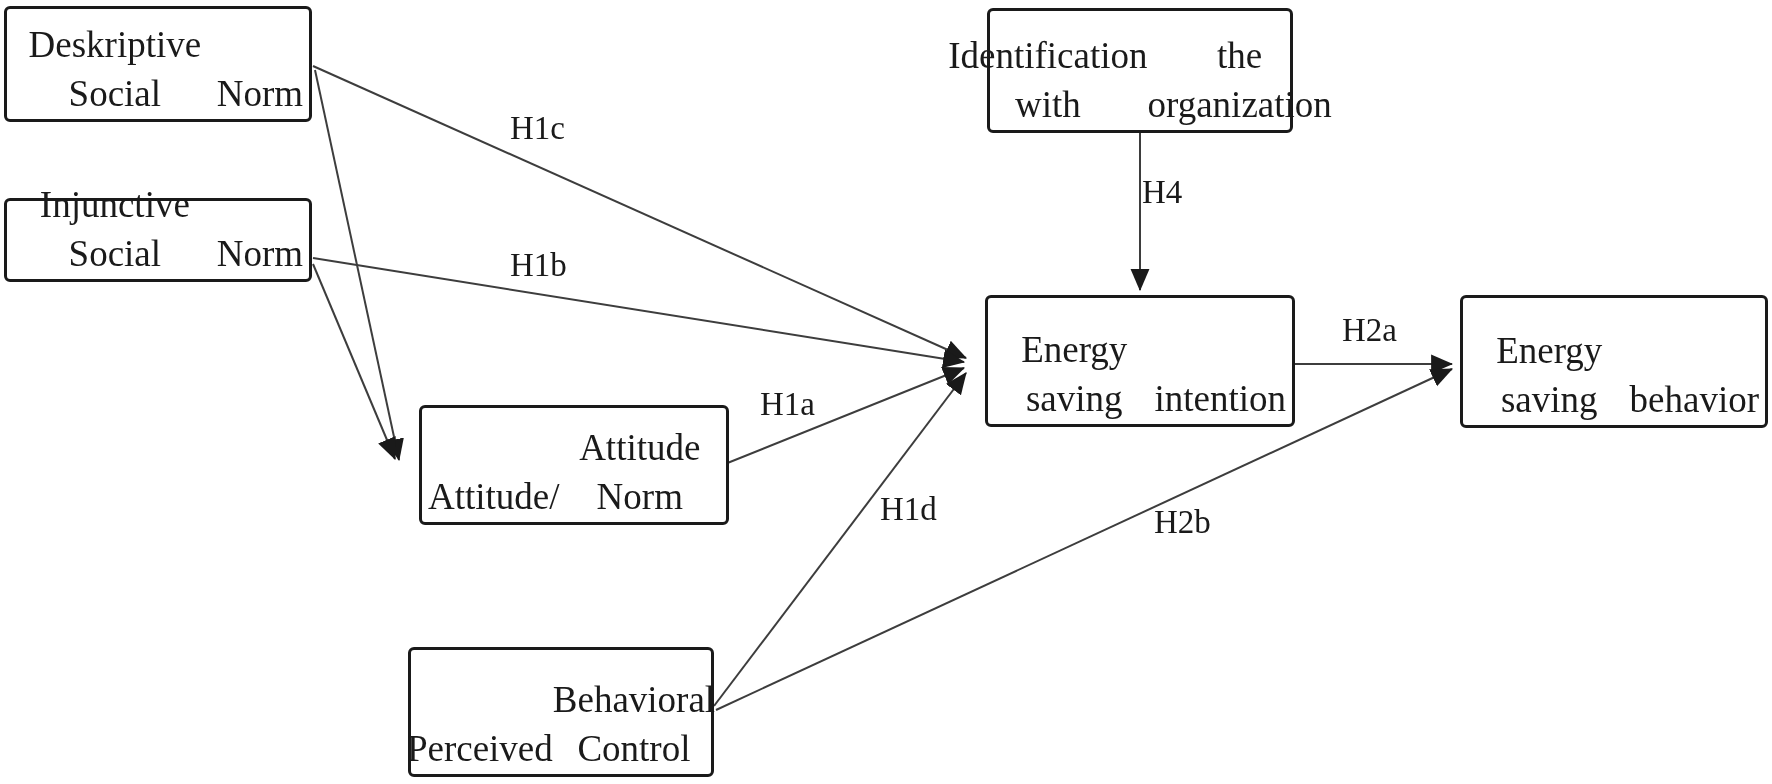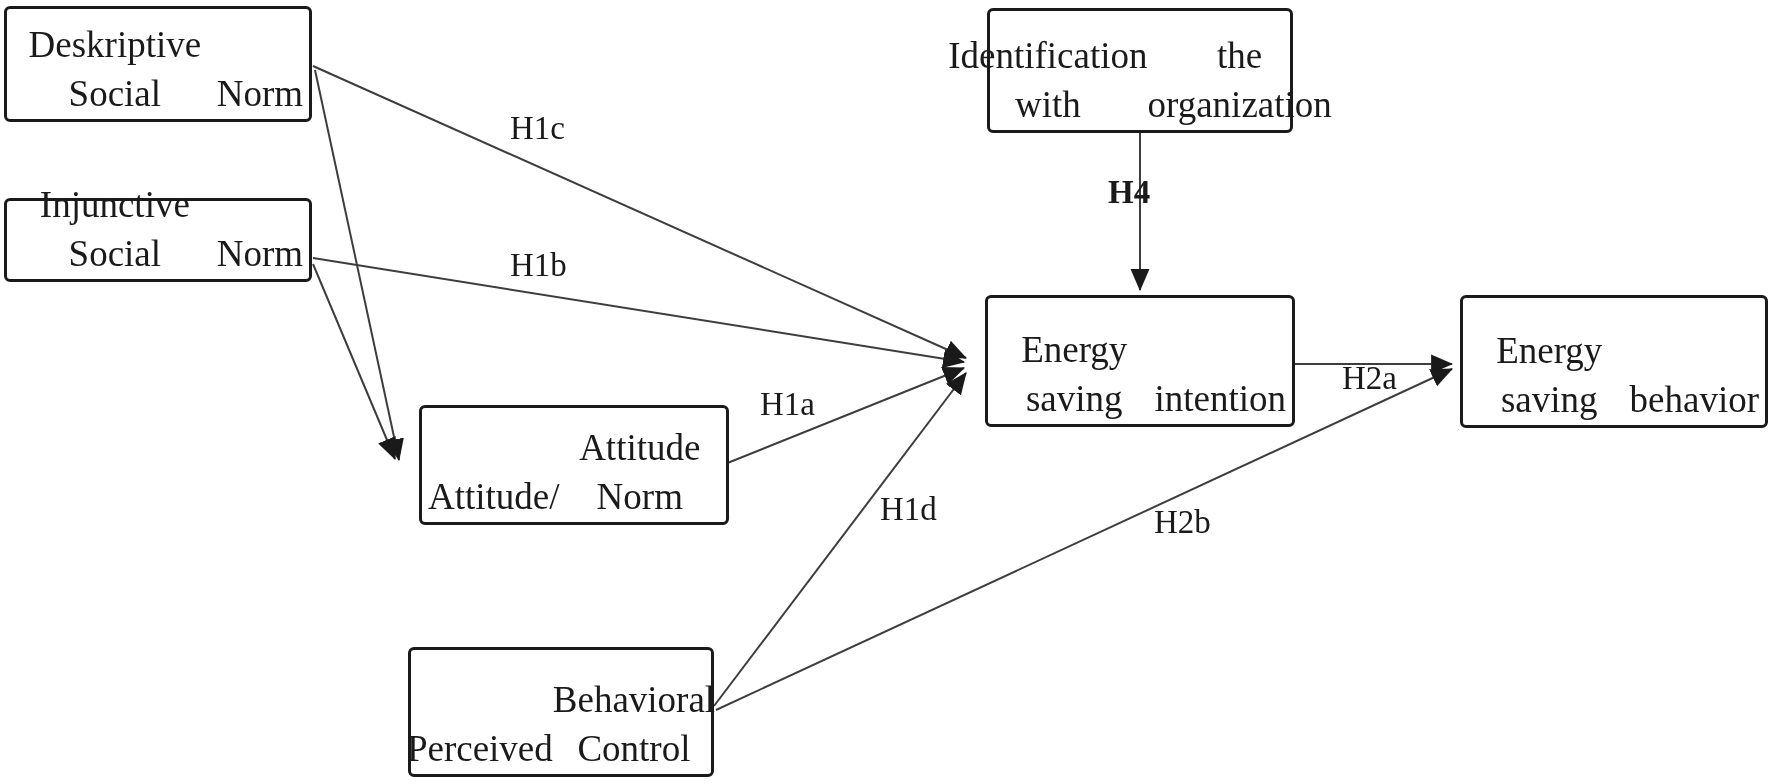--- a/index.html
+++ b/index.html
@@ -93,16 +93,16 @@
       <div class="node-line">intention</div>
     </div>
     <div class="node" style="left: 1460px; top: 295px; width: 308px; height: 133px;">
       <div class="node-line">Energy saving</div>
       <div class="node-line">behavior</div>
     </div>
     <div class="edge-label" style="left: 510px; top: 112px;">H1c</div>
     <div class="edge-label" style="left: 510px; top: 249px;">H1b</div>
     <div class="edge-label" style="left: 760px; top: 388px;">H1a</div>
     <div class="edge-label" style="left: 880px; top: 493px;">H1d</div>
-    <div class="edge-label" style="left: 1108px; top: 176px; font-weight: bold;">H4</div>
-    <div class="edge-label" style="left: 1342px; top: 314px; margin-top: 48px;">H2a</div>
+    <div class="edge-label" style="left: 1142px; top: 176px;">H4</div>
+    <div class="edge-label" style="left: 1342px; top: 314px;">H2a</div>
     <div class="edge-label" style="left: 1154px; top: 506px;">H2b</div>
   </div>
 
 </body></html>

